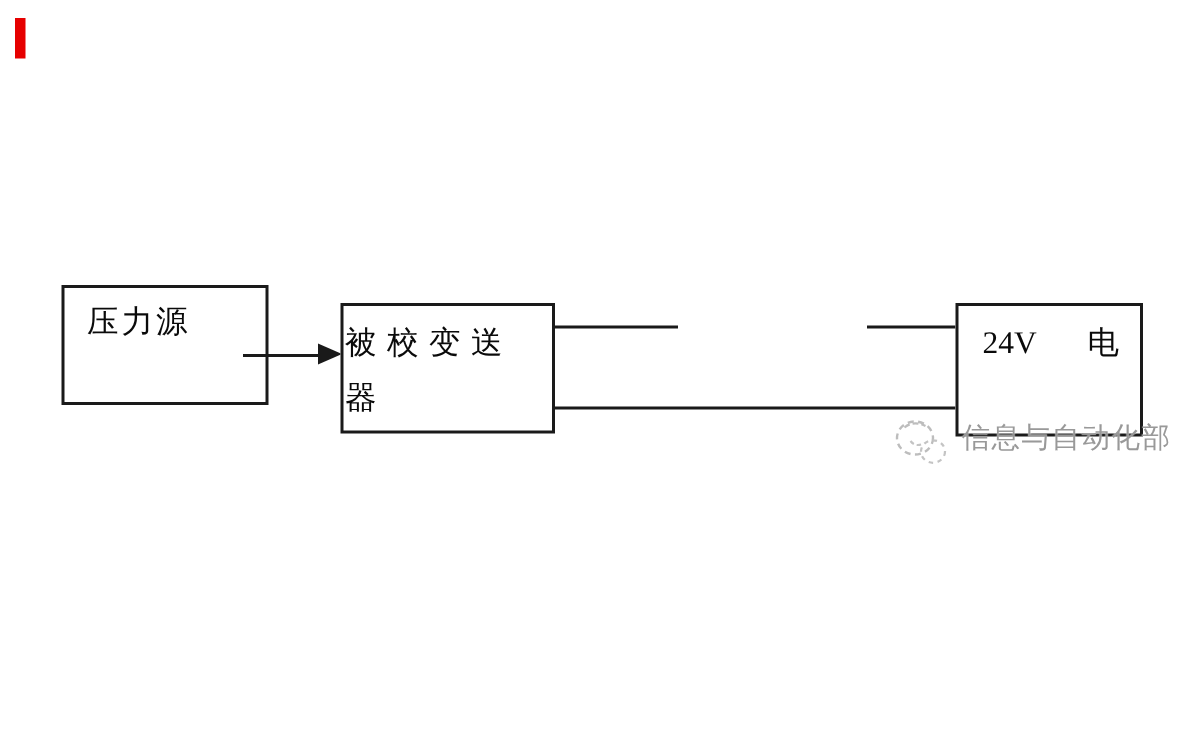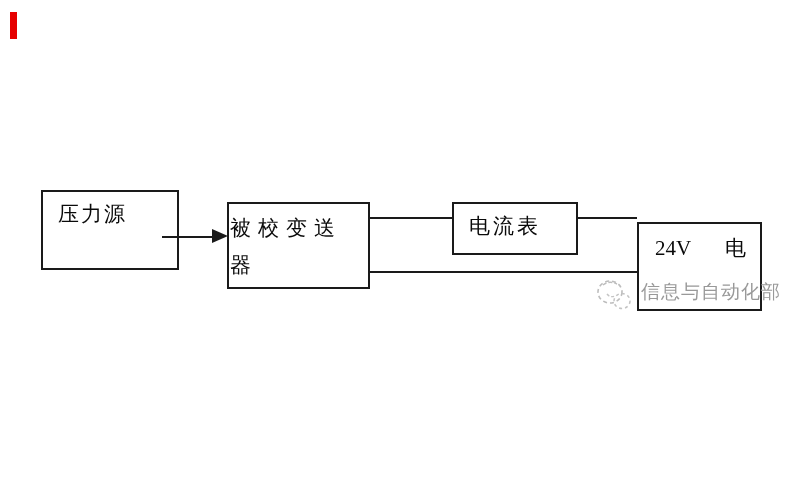--- a/index.html
+++ b/index.html
@@ -49,21 +49,20 @@
     left: 452px; top: 202px;
     width: 126px; height: 53px;
     padding: 8px 0 0 15px;
     letter-spacing: 3px;
   }
   .box-power {
     left: 637px; top: 202px;
     width: 125px; height: 89px;
     padding: 7px 14px 0 16px;
     line-height: 35px;
-    margin-top: 20px;
   }
   .box-power .l1 {
     text-align: justify;
     text-align-last: justify;
   }
   .box-power .l2 {
     letter-spacing: 2px;
   }
   .wire {
     position: absolute;
@@ -114,23 +113,20 @@
 
   <div class="wire arrow-line"></div>
   <div class="arrow-head"></div>
 
   <div class="dbox box-transmitter">
     <span>被校变送器</span>
   </div>
 
   <div class="wire wire-t1"></div>
 
-  <div class="dbox box-ammeter">
-    <span>电流表</span>
-  </div>
 
   <div class="wire wire-t2"></div>
   <div class="wire wire-b"></div>
 
   <div class="dbox box-power">
     <div class="l1">24V 电</div>
   </div>
 
   <div class="watermark">
     <svg class="wm-logo" viewBox="0 0 46 35" fill="none" xmlns="http://www.w3.org/2000/svg">

